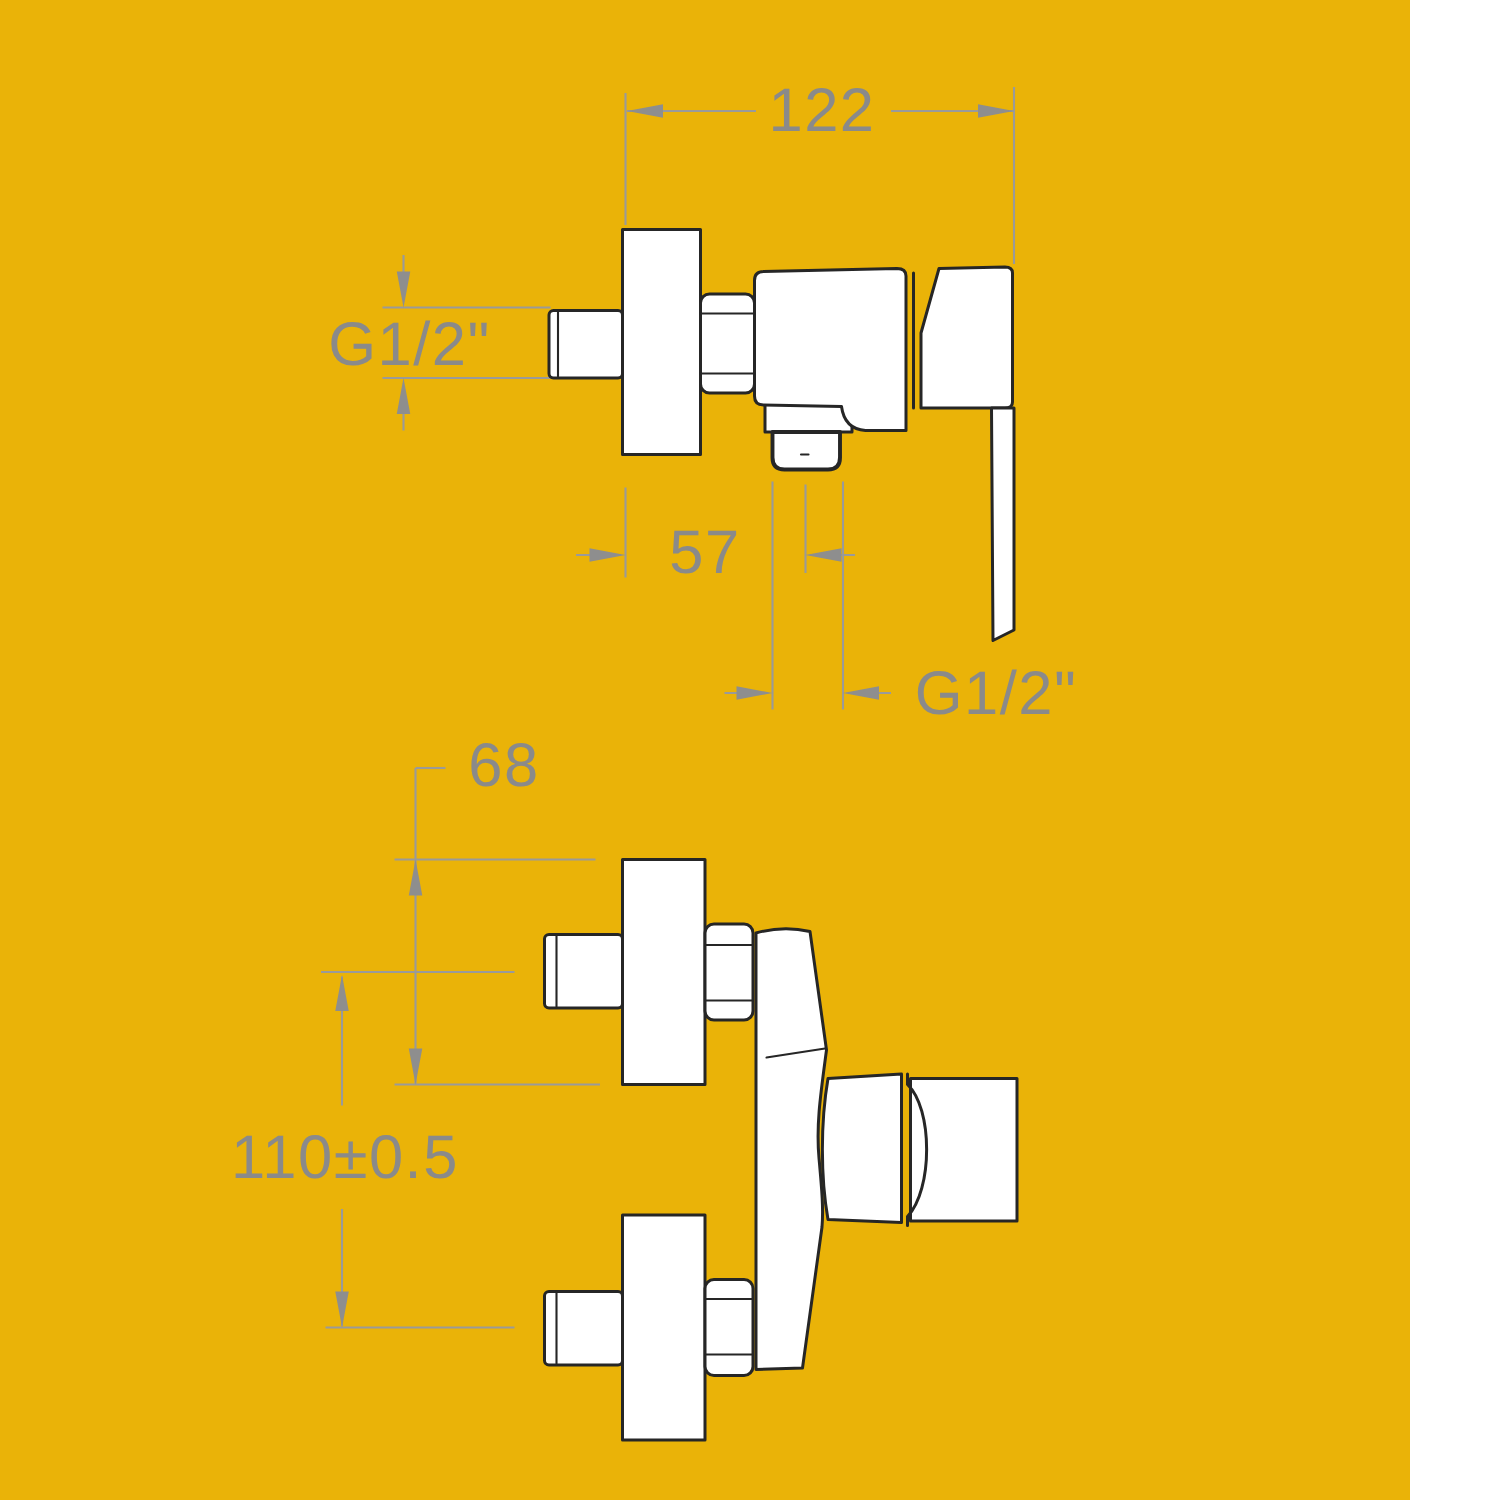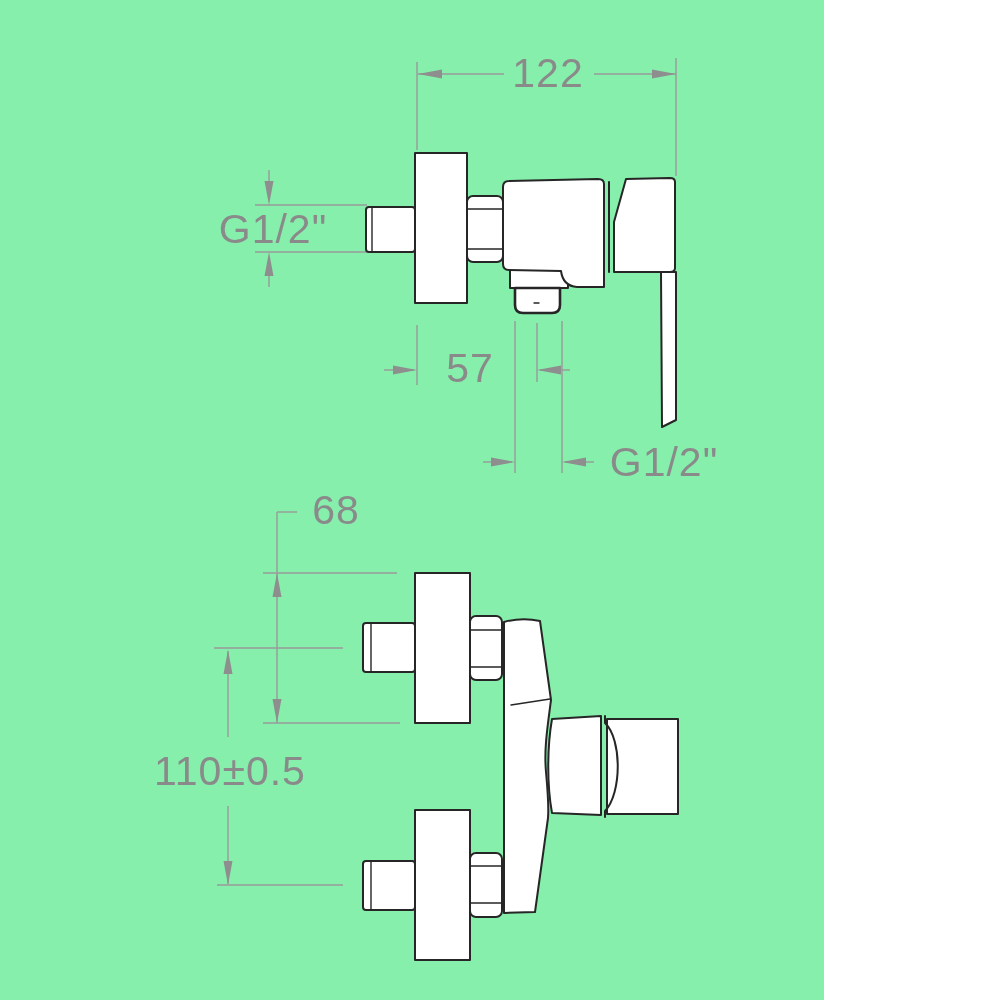--- a/index.html
+++ b/index.html
@@ -2,23 +2,23 @@
 <html><head>
 <meta charset="utf-8">
 <style>
   html, body {
     margin: 0;
     padding: 0;
     background: #ffffff;
   }
   .canvas {
     position: relative;
-    width: 824px;
+    width: 940px;
     height: 1000px;
-    background: #86efac;
+    background: #eab308;
     overflow: hidden;
   }
   svg { display: block; }
   
   .ink {
     stroke: #262626;
     stroke-width: 2;
     fill: none;
     stroke-linejoin: round;
     stroke-linecap: round;

